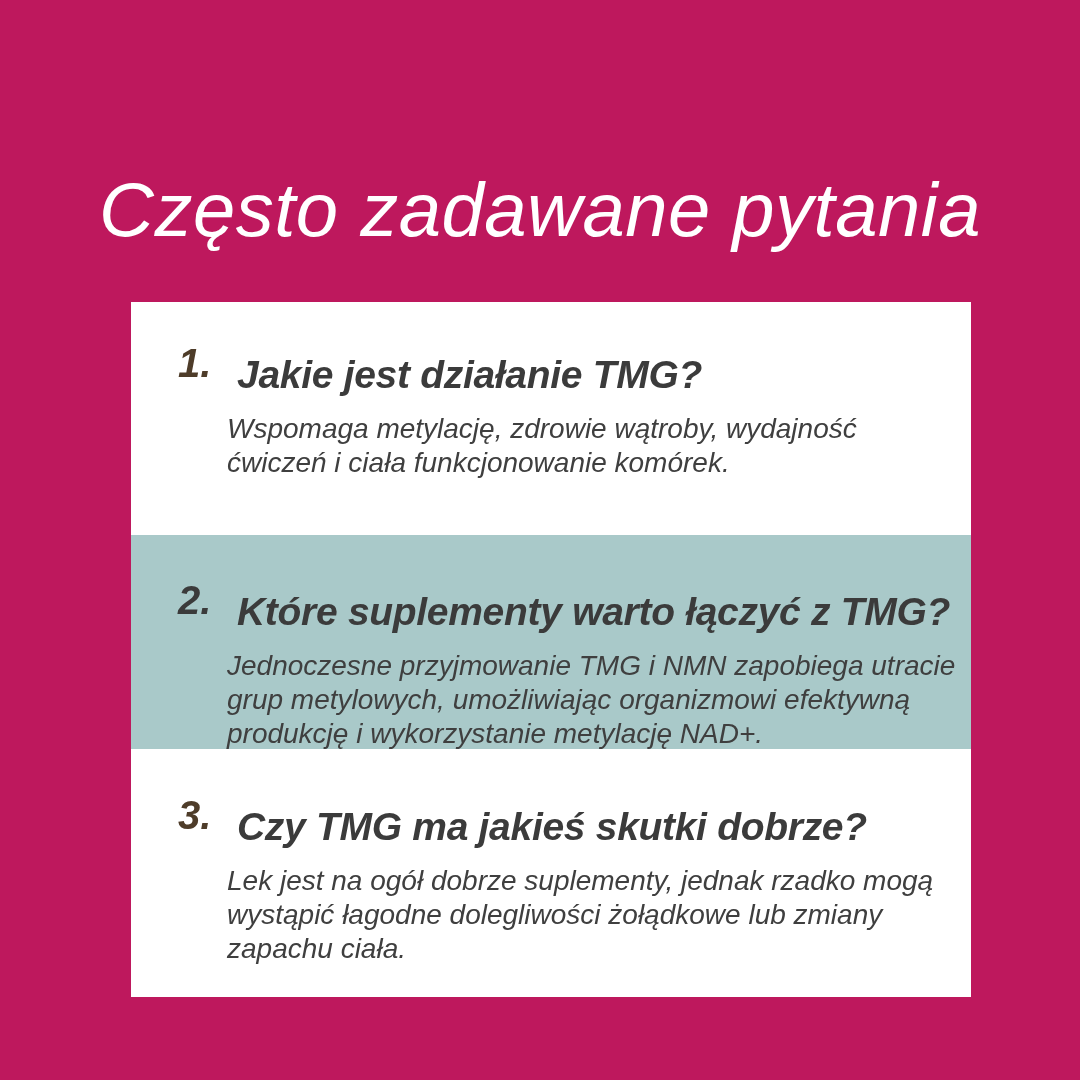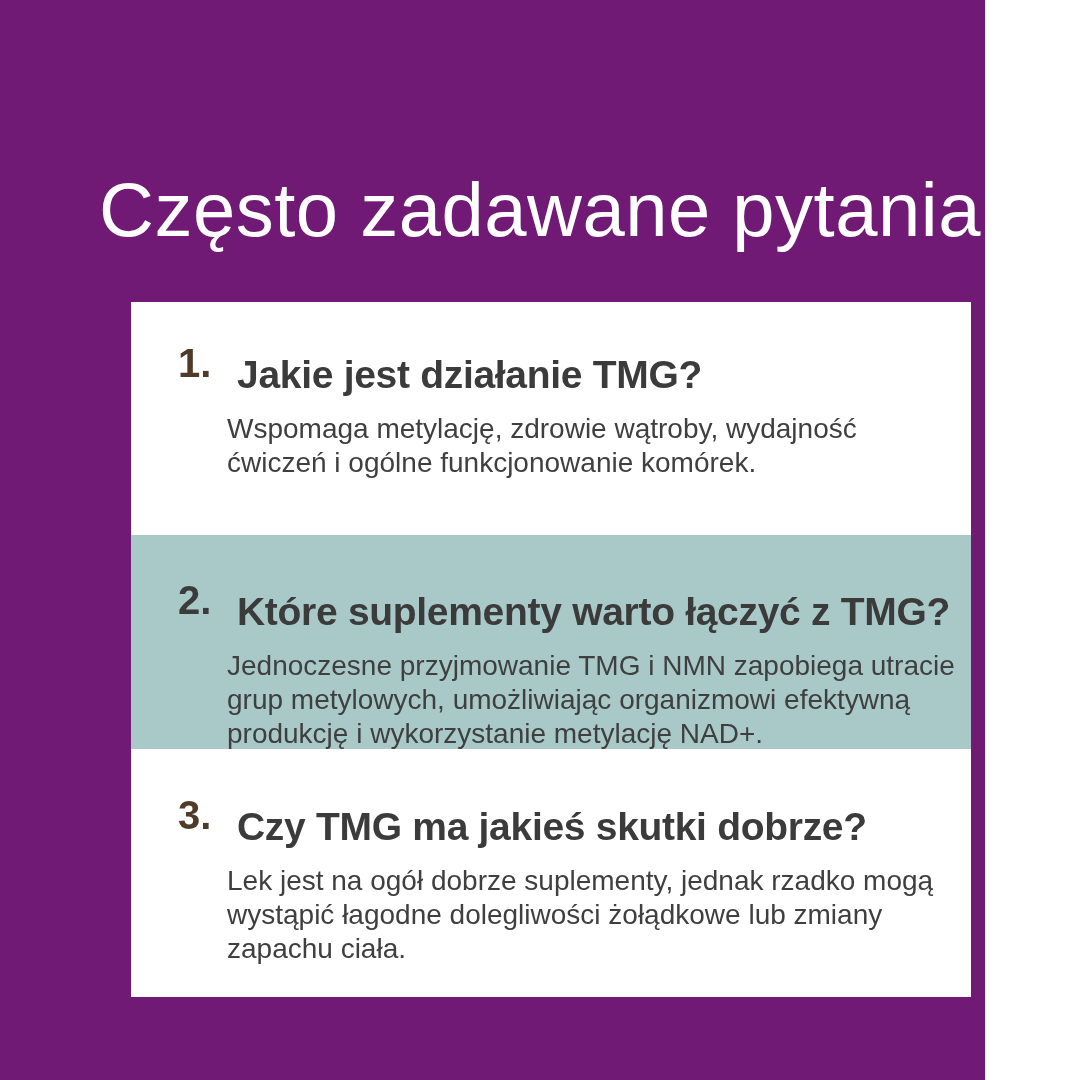--- a/index.html
+++ b/index.html
@@ -2,24 +2,25 @@
 <html><head>
 <meta charset="utf-8">
 <style>
   html, body {
     margin: 0;
     padding: 0;
     font-family: "Liberation Sans", sans-serif;
   }
   .canvas {
     position: relative;
-    width: 985px;
+    width: 1080px;
     height: 1080px;
-    background: #701a75;
+    background: #be185d;
     overflow: hidden;
+    font-style: italic;
   }
   .poster-title {
     position: absolute;
     top: 166px;
     left: 0;
     width: 1080px;
     margin: 0;
     text-align: center;
     font-size: 76px;
     font-weight: 300;
@@ -83,21 +84,21 @@
   <h1 class="poster-title">Często zadawane pytania</h1>
 
   <div class="faq-card">
 
     <section class="faq-item item-1">
       <div class="faq-num">1.</div>
       <div class="faq-content">
         <h2 class="faq-question">Jakie jest działanie TMG?</h2>
         <p class="faq-answer">
           <span class="line">Wspomaga metylację, zdrowie wątroby, wydajność</span>
-          <span class="line">ćwiczeń i ogólne funkcjonowanie komórek.</span>
+          <span class="line">ćwiczeń i ciała funkcjonowanie komórek.</span>
 
         </p>
       </div>
     </section>
 
     <section class="faq-item item-2">
       <div class="faq-num">2.</div>
       <div class="faq-content">
         <h2 class="faq-question">Które suplementy warto łączyć z TMG?</h2>
         <p class="faq-answer">

